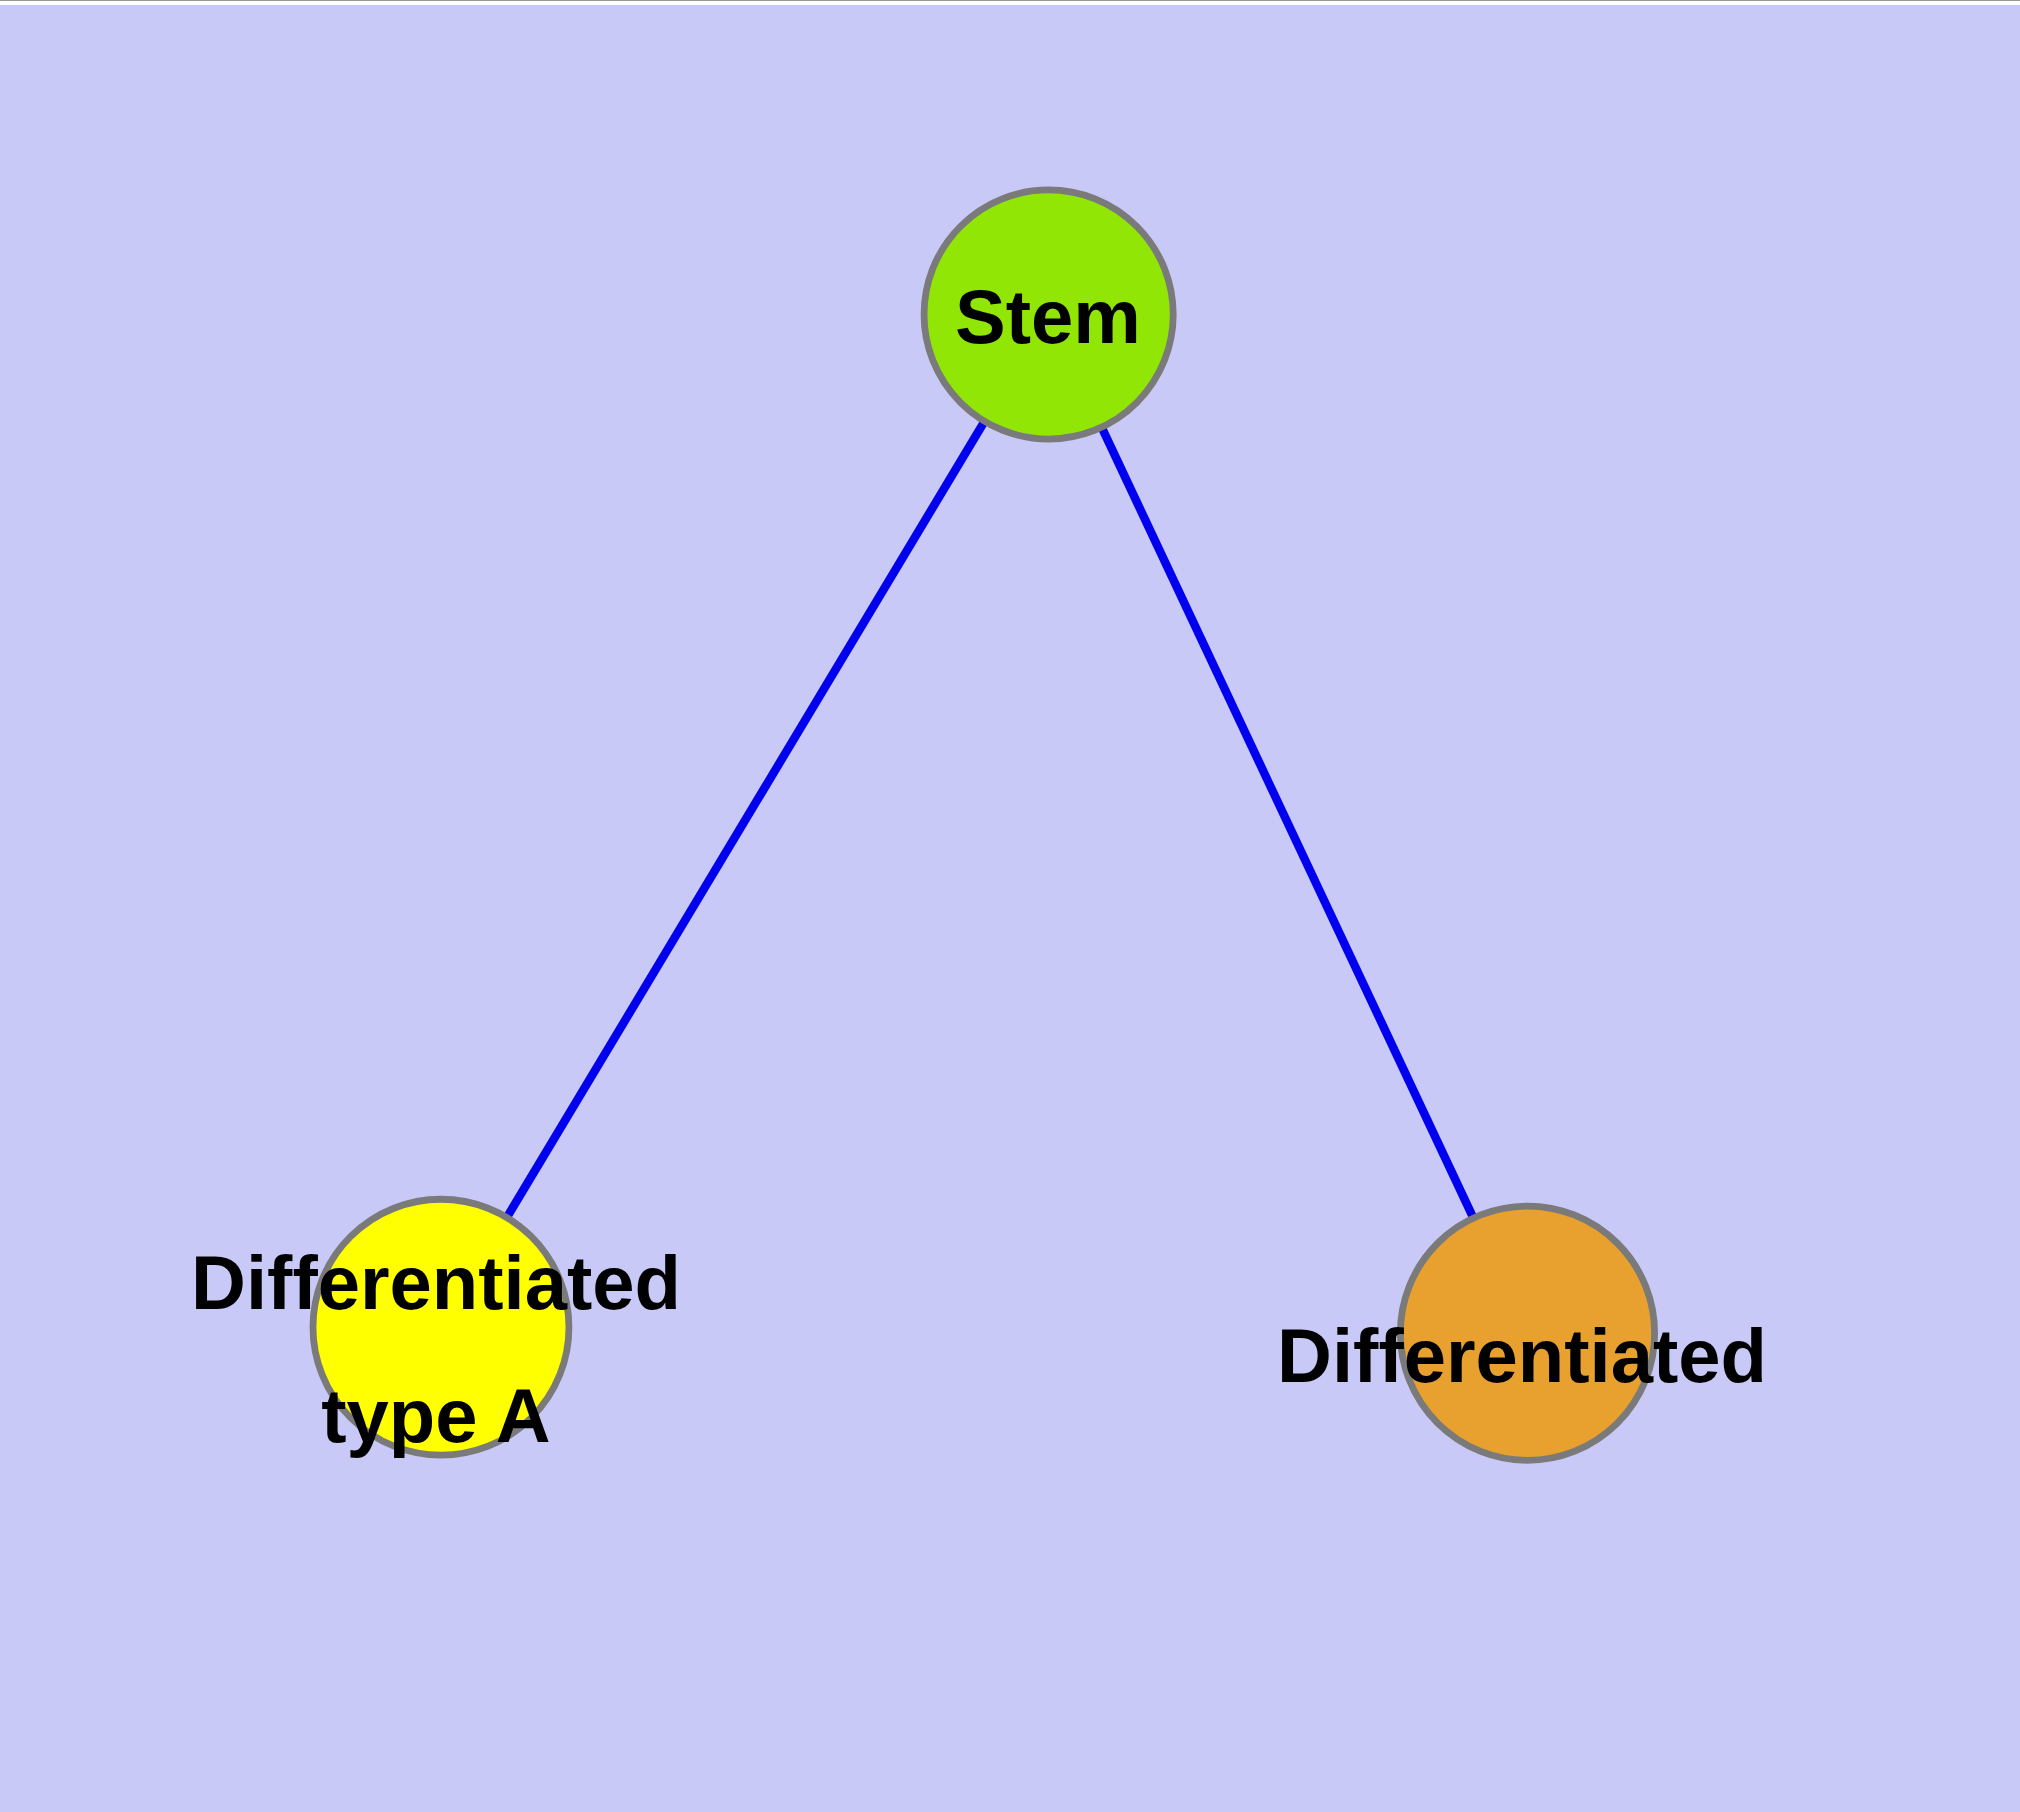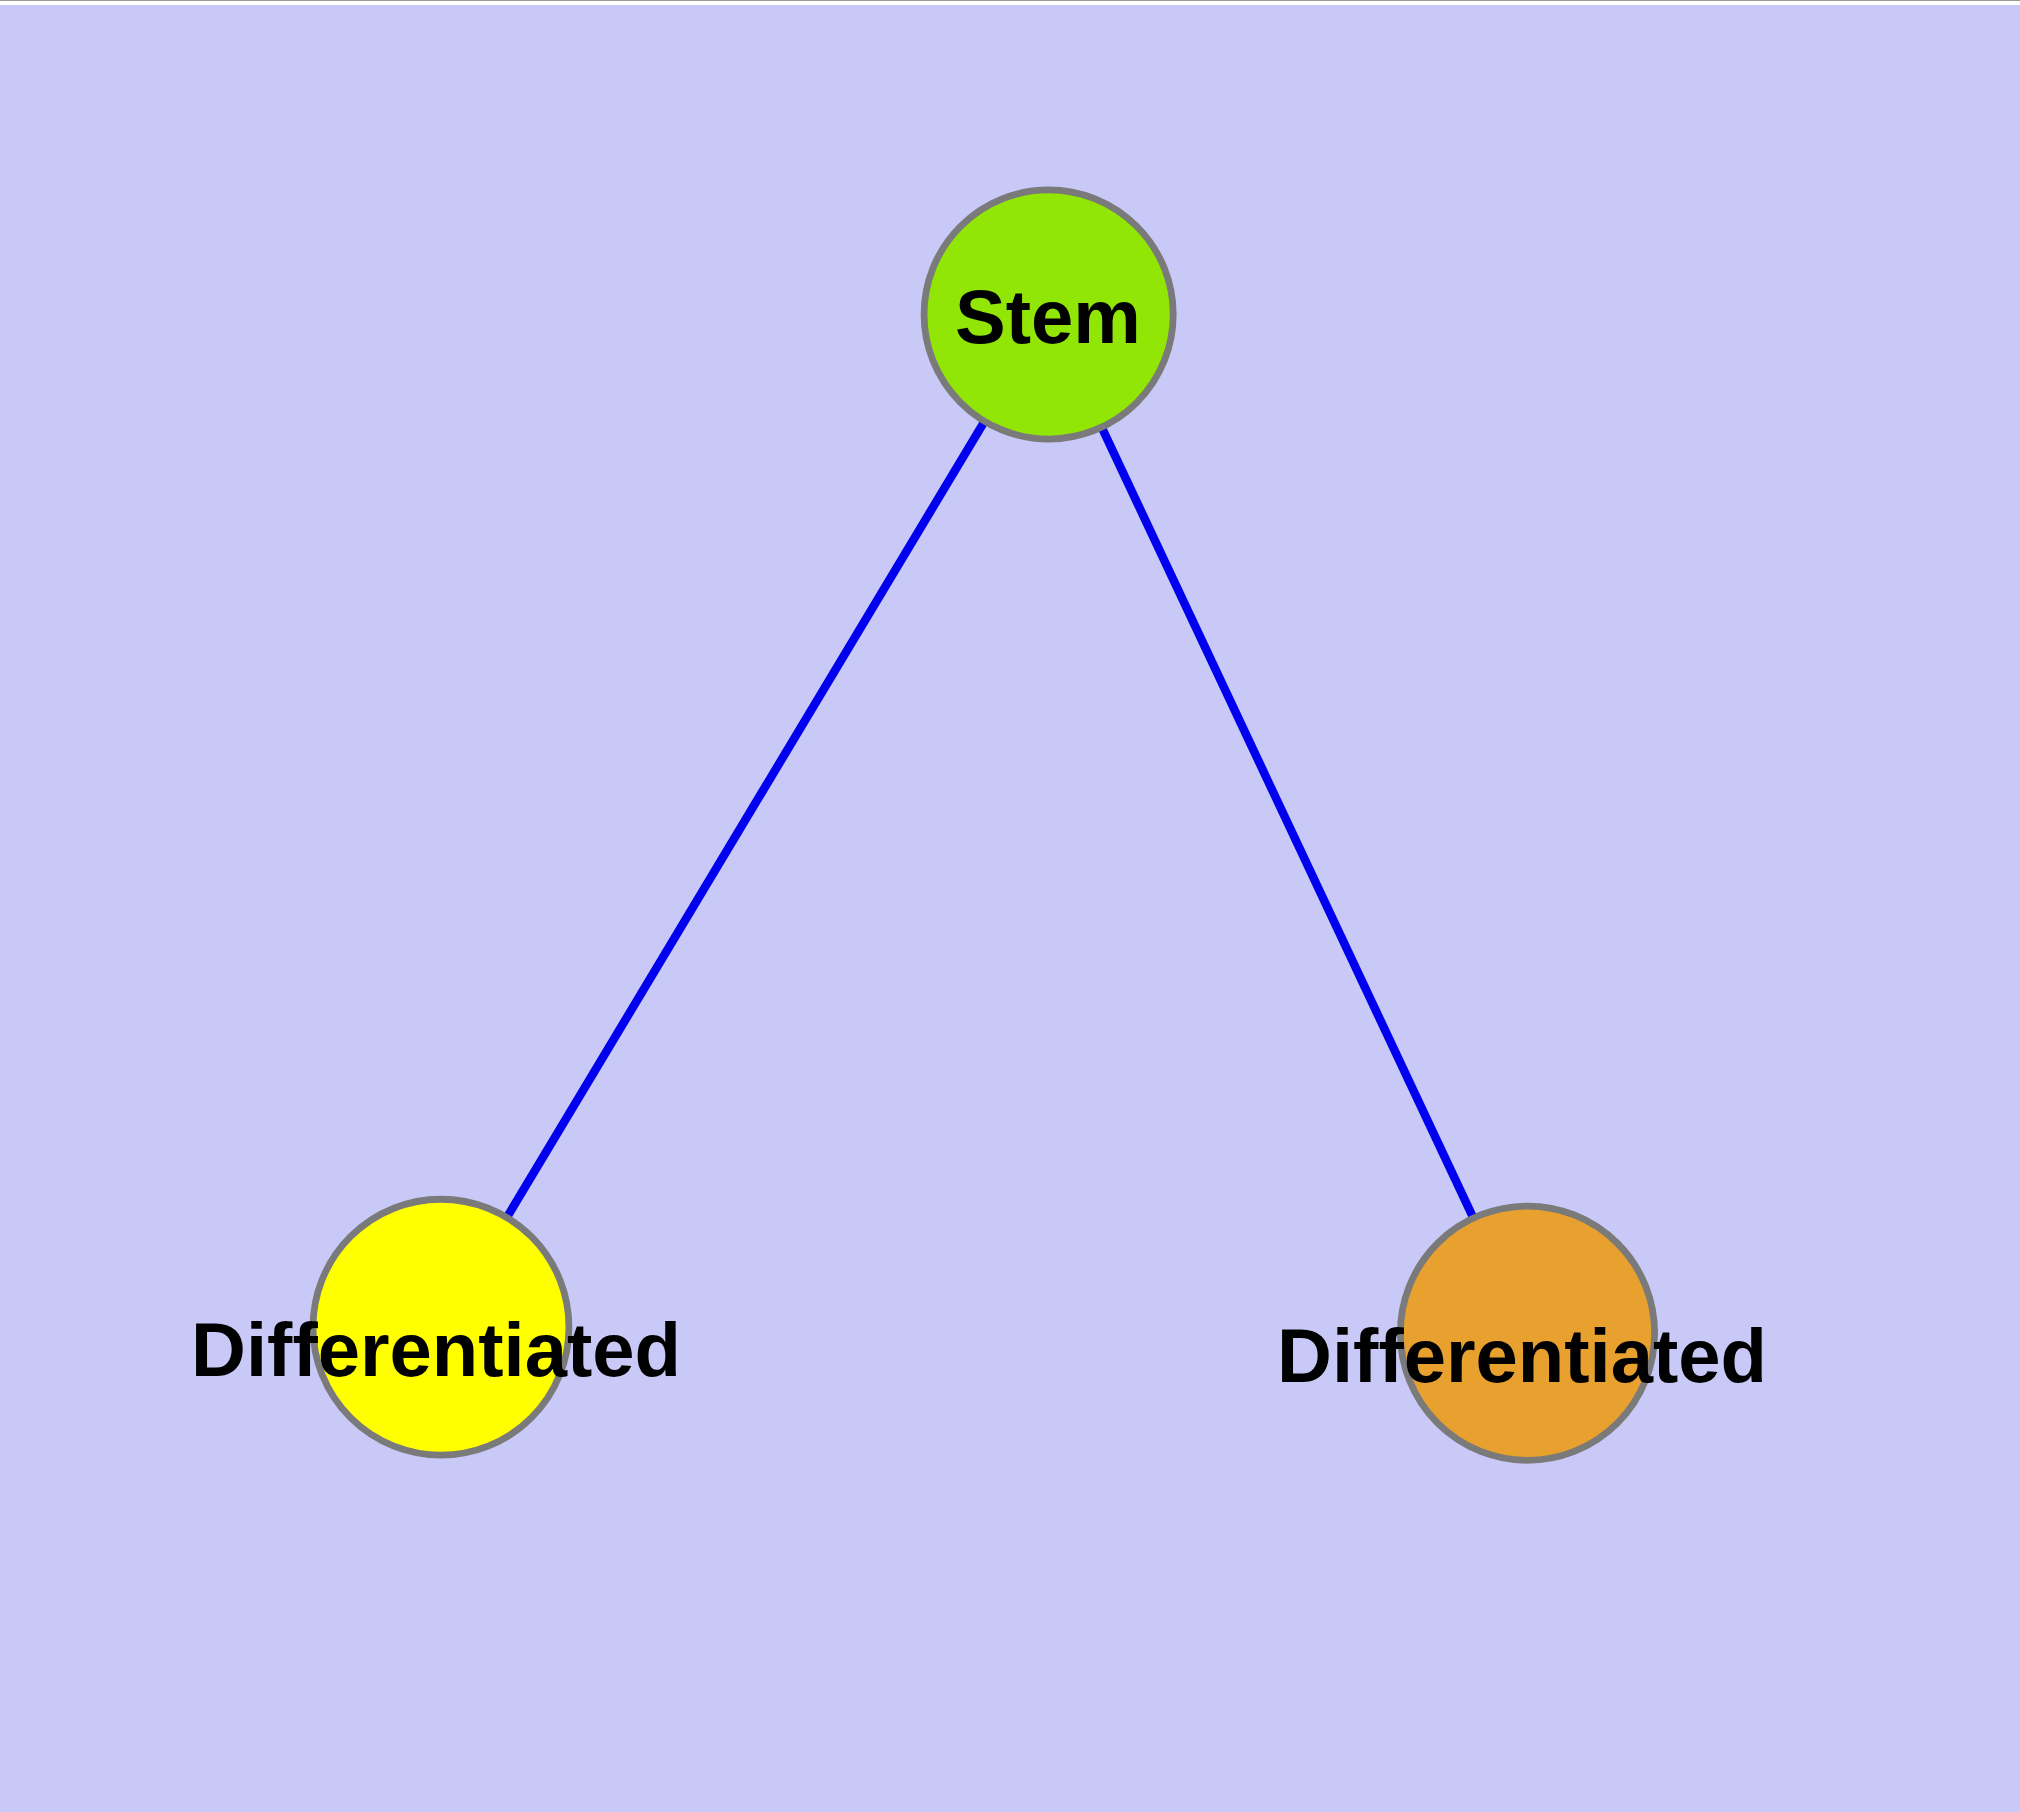--- a/index.html
+++ b/index.html
@@ -60,18 +60,19 @@
 
   <circle cx="1237" cy="371" r="147" fill="#91E605"></circle>
   <circle cx="520" cy="1566" r="151" fill="#FFFF00"></circle>
   <circle cx="1802" cy="1573" r="150" fill="#E8A02E"></circle>
 </svg>
 
 <div class="node-label" id="stem-label">Stem</div>
 
 <div class="node-label" id="typeA-label">
   <span class="line">Differentiated</span>
+  <span class="line">type A</span>
 </div>
 
 <div class="node-label" id="typeB-label">
   <span class="line">Differentiated</span>
 </div>
 
 
 </body></html>

